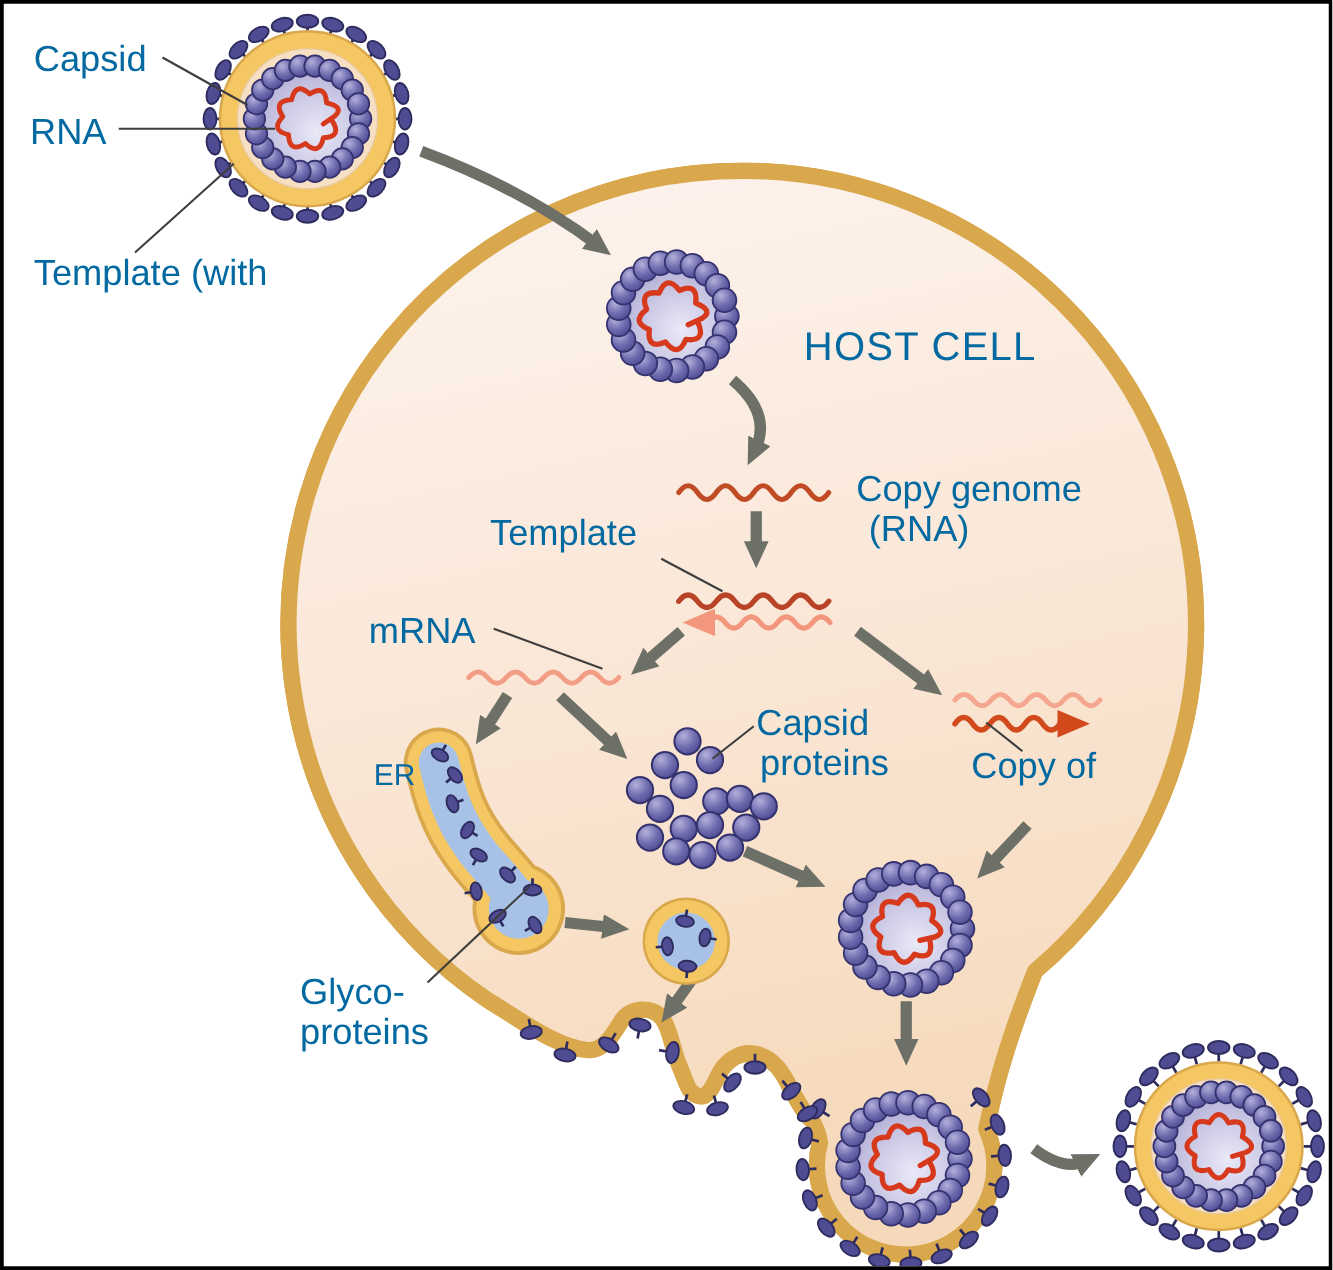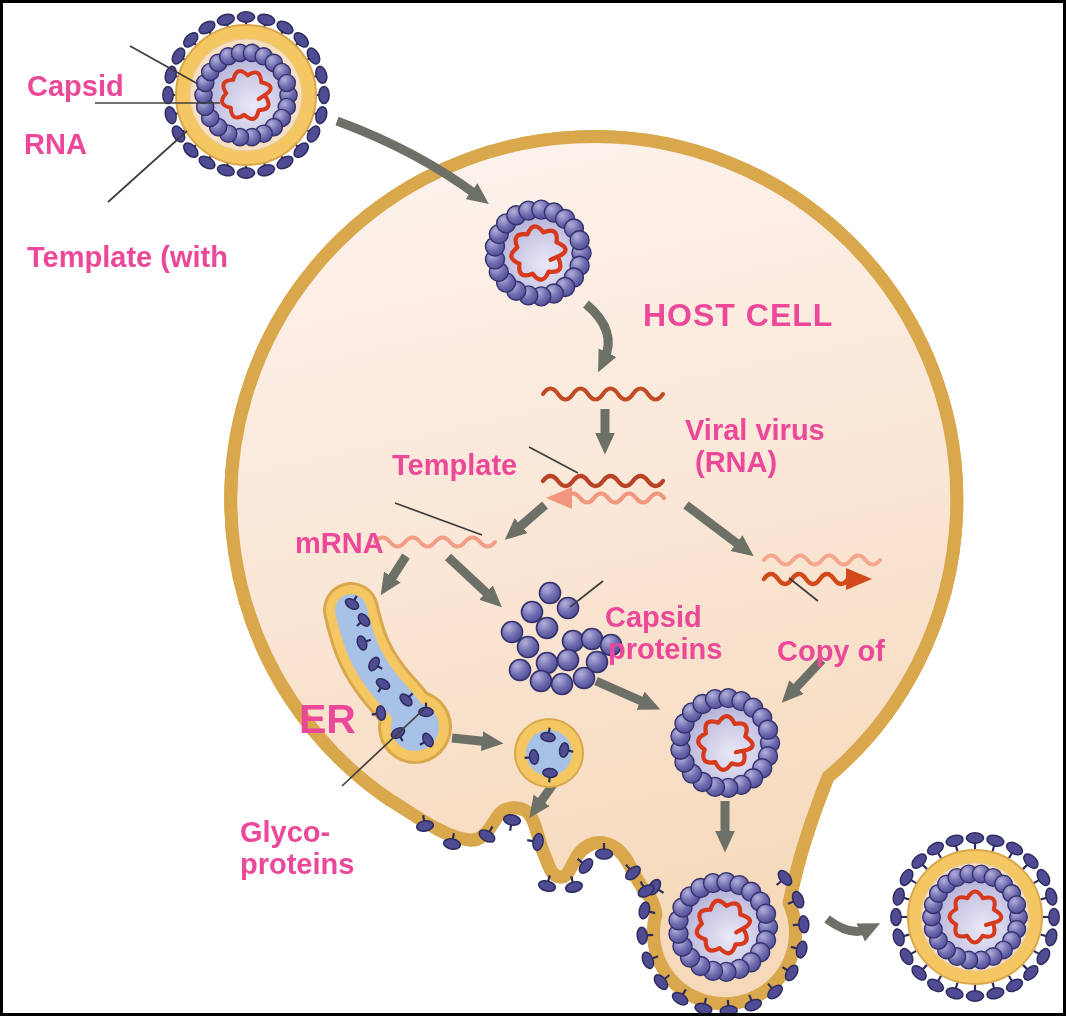--- a/index.html
+++ b/index.html
@@ -3,22 +3,22 @@
 <meta charset="utf-8">
 <style>
   html,body{margin:0;padding:0;background:#fff;}
   .stage{
     position:relative;width:1060px;height:1010px;
     border:3px solid #000;background:#fff;overflow:hidden;
     font-family:"Liberation Sans","DejaVu Sans",sans-serif;
   }
   .stage svg{position:absolute;left:0;top:0;}
   .lbl{
-    position:absolute;font-weight:700;font-size:29px;line-height:1.05;
-    color:#ec4899;white-space:nowrap;letter-spacing:0px;margin-top:38px;
+    position:absolute;font-weight:400;font-size:29px;line-height:1.05;
+    color:#0369a1;white-space:nowrap;letter-spacing:0px;
   }
 </style>
 </head>
 <body>
 
 <div class="stage">
 
 <svg width="1060" height="1010" viewBox="3 3 1060 1010">
   <defs>
     <linearGradient id="gCell" x1="0" y1="0" x2="0.18" y2="1">
@@ -477,23 +477,23 @@
     <line x1="603" y1="581" x2="570" y2="607"></line>
     <line x1="818" y1="601" x2="789" y2="578"></line>
     <line x1="342" y1="786" x2="424" y2="709"></line>
   </g>
 </svg>
 
   <div class="lbl" style="left:24px;top:30px">Capsid</div>
   <div class="lbl" style="left:21px;top:88px">RNA</div>
   <div class="lbl" style="left:24px;top:201px">Template (with</div>
   <div class="lbl" style="left:640px;top:258px;font-size:32px;letter-spacing:1px">HOST CELL</div>
-  <div class="lbl" style="left:682px;top:374px">Viral virus</div>
+  <div class="lbl" style="left:682px;top:374px">Copy genome</div>
   <div class="lbl" style="left:692px;top:406px">(RNA)</div>
   <div class="lbl" style="left:389px;top:409px">Template</div>
   <div class="lbl" style="left:292px;top:487px">mRNA</div>
   <div class="lbl" style="left:602px;top:561px">Capsid</div>
   <div class="lbl" style="left:605px;top:593px">proteins</div>
   <div class="lbl" style="left:774px;top:595px">Copy of</div>
-  <div class="lbl" style="left:296px;top:657px;font-size:41px">ER</div>
+  <div class="lbl" style="left:296px;top:605px;font-size:24px">ER</div>
   <div class="lbl" style="left:237px;top:776px">Glyco-</div>
   <div class="lbl" style="left:237px;top:808px">proteins</div>
 </div>
 
 </body></html>

